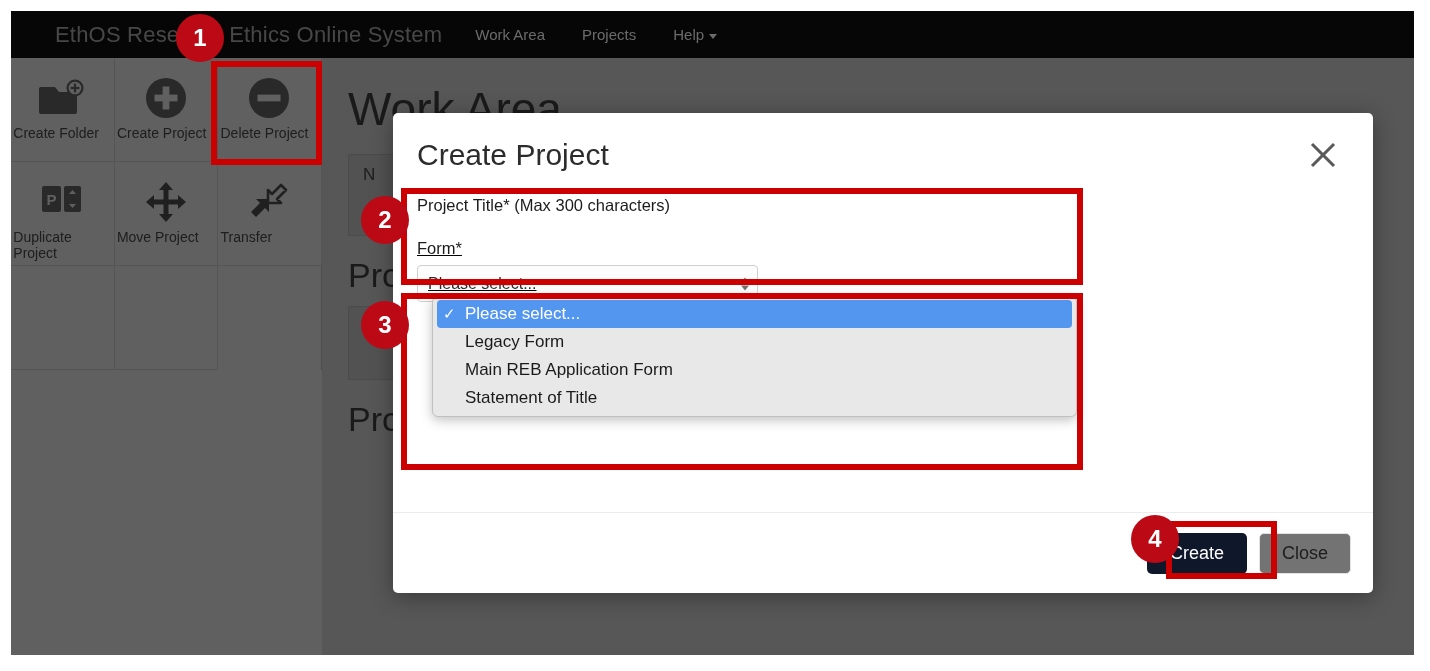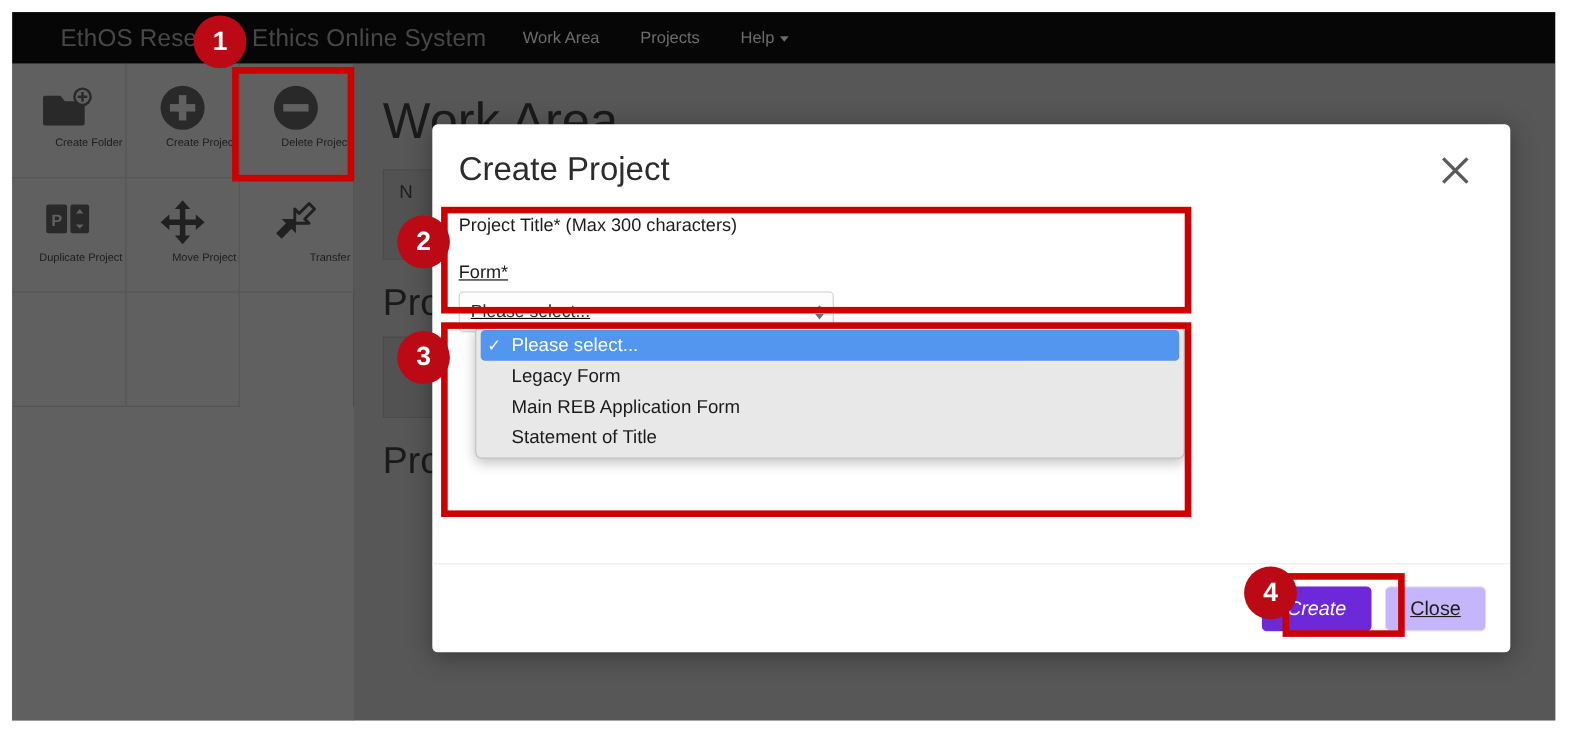--- a/index.html
+++ b/index.html
@@ -81,22 +81,22 @@
     align-items: center; justify-content: flex-start;
     padding-top: 16px;
     cursor: pointer;
     position: relative;
   }
   .tb-cell.empty { cursor: default; }
   .tb-icon { height: 48px; display: flex; align-items: center; justify-content: center; }
   .tb-icon svg { display: block; }
   .tb-label {
     color: #2b2b2b;
-    font-size: 10px;
-    text-align: right;
+    font-size: 14px;
+    text-align: left;
     line-height: 1.15;
     width: 98px;
     margin-top: 3px;
   }
   .tb-rest {
     position: absolute; left: 0; top: 312px;
     width: 311px; height: 285px;
     background: #8a8a8a;
   }
 
@@ -267,22 +267,22 @@
     gap: 12px;
   }
   .btn {
     font-size: 18px;
     border-radius: 5px;
     padding: 9px 22px;
     cursor: pointer;
     border: 1px solid transparent;
     font-family: "Liberation Sans", sans-serif;
   }
-  .btn-primary { background: #6d28d9; color: #ffffff; font-style: italic; }
-  .btn-secondary { background: #c4b5fd; color: #1d1d1d; border-color: #e2e2e2; text-decoration: underline; }
+  .btn-primary { background: #0f172a; color: #ffffff; }
+  .btn-secondary { background: #737373; color: #1d1d1d; border-color: #e2e2e2; }
 
   
   .hl {
     position: absolute;
     border: 6px solid #cc0000;
     z-index: 20;
     pointer-events: none;
   }
   .badge {
     position: absolute;

